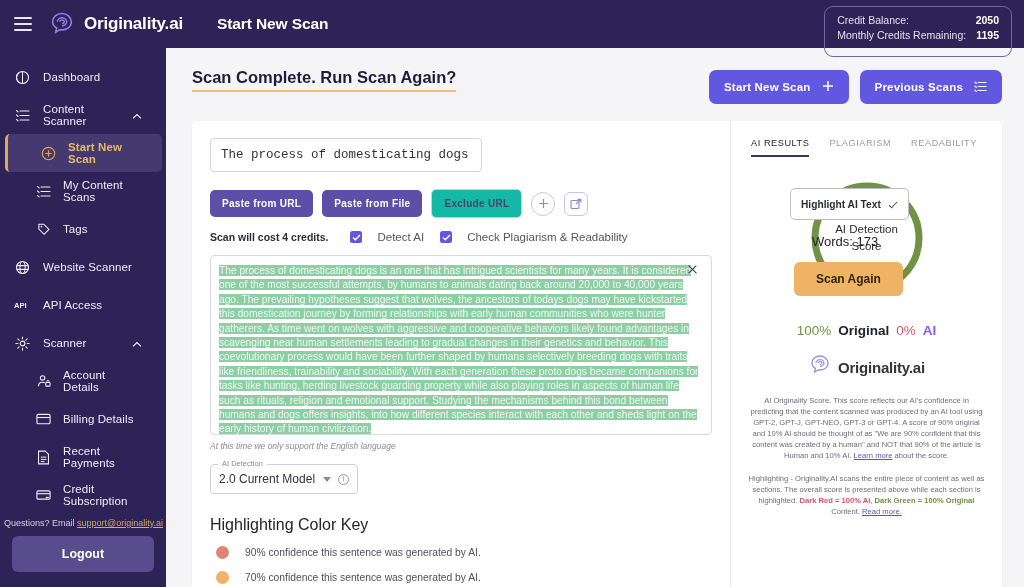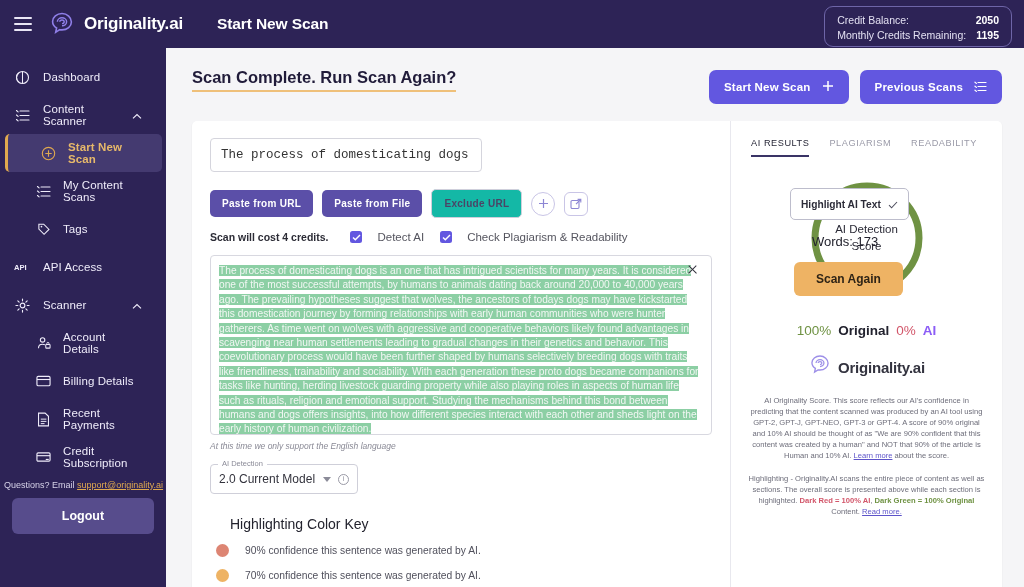--- a/index.html
+++ b/index.html
@@ -18,21 +18,21 @@
   }
   .hamburger { width: 18px; height: 14px; display: flex; flex-direction: column; justify-content: space-between; cursor: pointer; margin-right: 16px; }
   .hamburger span { display: block; height: 2px; background: #e9e6f5; border-radius: 1px; }
   .brand { display: flex; align-items: center; gap: 8px; }
   .brand-logo { width: 28px; height: 28px; }
   .brand-name { color: #fff; font-size: 17px; font-weight: bold; letter-spacing: -.2px; }
   .page-title-top { color: #fff; font-size: 15.5px; font-weight: bold; margin-left: 34px; letter-spacing: -.1px; }
   .credits {
     position: absolute; right: 12px; top: 6px;
     border: 1px solid #6e65a8; border-radius: 9px;
-    padding: 6px 12px 3px 12px; color: #e3e0f2; font-size: 10.5px; line-height: 15px;
+    padding: 6px 12px 13px 12px; color: #e3e0f2; font-size: 10.5px; line-height: 15px;
     min-width: 178px;
   }
   .credits-row { display: flex; justify-content: space-between; gap: 10px; white-space: nowrap; }
   .credits-row b { font-weight: bold; color: #fff; }
 
   
   .body { flex: 1; display: flex; min-height: 0; }
 
   
   .sidebar {
@@ -125,21 +125,21 @@
     position: relative; display: flex; align-items: center; padding: 0 8px; cursor: pointer;
   }
   .select-legend {
     position: absolute; top: -6px; left: 7px; background: #fff; padding: 0 4px;
     font-size: 7.5px; color: #8b8b98;
   }
   .select-val { font-size: 12px; color: #33333d; flex: 1; }
   .caret { width: 0; height: 0; border-left: 4px solid transparent; border-right: 4px solid transparent; border-top: 5px solid #8b8b98; margin-right: 7px; }
   .info-dot { width: 11px; height: 11px; border: 1px solid #9a9aa6; border-radius: 50%; font-size: 8px; color: #9a9aa6; display: flex; align-items: center; justify-content: center; line-height: 1; }
 
-  .key-title { font-size: 14px; color: #23232e; margin-top: 22px; margin-left: 20px; }
+  .key-title { font-size: 16px; color: #23232e; margin-top: 22px; }
   .key-item { display: flex; align-items: center; gap: 16px; margin-top: 12px; padding-left: 6px; }
   .key-dot { width: 13px; height: 13px; border-radius: 50%; flex: 0 0 13px; }
   .key-text { font-size: 10.3px; color: #50505c; }
 
   
   .tabs { display: flex; gap: 20px; padding: 3px 2px 0 6px; }
   .tab { font-size: 9.2px; color: #9a9aa8; letter-spacing: .55px; padding-bottom: 7px; cursor: pointer; }
   .tab.active { color: #262636; border-bottom: 2px solid #3a3466; font-weight: normal; }
   .donut-wrap { display: flex; justify-content: center; margin-top: 22px; }
   .donut { position: relative; width: 118px; height: 118px; }
@@ -240,20 +240,30 @@
             <span class="ico">
               <svg width="14" height="14" viewBox="0 0 15 15">
                 <path d="M2 7.6V2.4h5.2l5.6 5.6-5.2 5.2L2 7.6z" stroke="#efecfa" stroke-width="1.15" fill="none"></path>
                 <circle cx="4.8" cy="4.9" r="0.9" fill="#efecfa"></circle>
               </svg>
             </span>
             <span class="label">Tags</span>
           </div>
           <div class="nav-item">
             <span class="ico">
+              <svg width="15" height="15" viewBox="0 0 16 16">
+                <circle cx="8" cy="8" r="6.4" stroke="#efecfa" stroke-width="1.2" fill="none"></circle>
+                <ellipse cx="8" cy="8" rx="2.8" ry="6.4" stroke="#efecfa" stroke-width="1.1" fill="none"></ellipse>
+                <path d="M1.7 6h12.6M1.7 10h12.6" stroke="#efecfa" stroke-width="1.1"></path>
+              </svg>
+            </span>
+            <span class="label">Website Scanner</span>
+          </div>
+          <div class="nav-item">
+            <span class="ico">
               <svg width="18" height="11" viewBox="0 0 20 11">
                 <text x="0" y="9" font-family="Liberation Sans, sans-serif" font-size="9" font-weight="bold" fill="#efecfa">API</text>
               </svg>
             </span>
             <span class="label">API Access</span>
           </div>
           <div class="nav-item">
             <span class="ico">
               <svg width="15" height="15" viewBox="0 0 16 16">
                 <circle cx="8" cy="8" r="2.5" stroke="#efecfa" stroke-width="1.2" fill="none"></circle>

